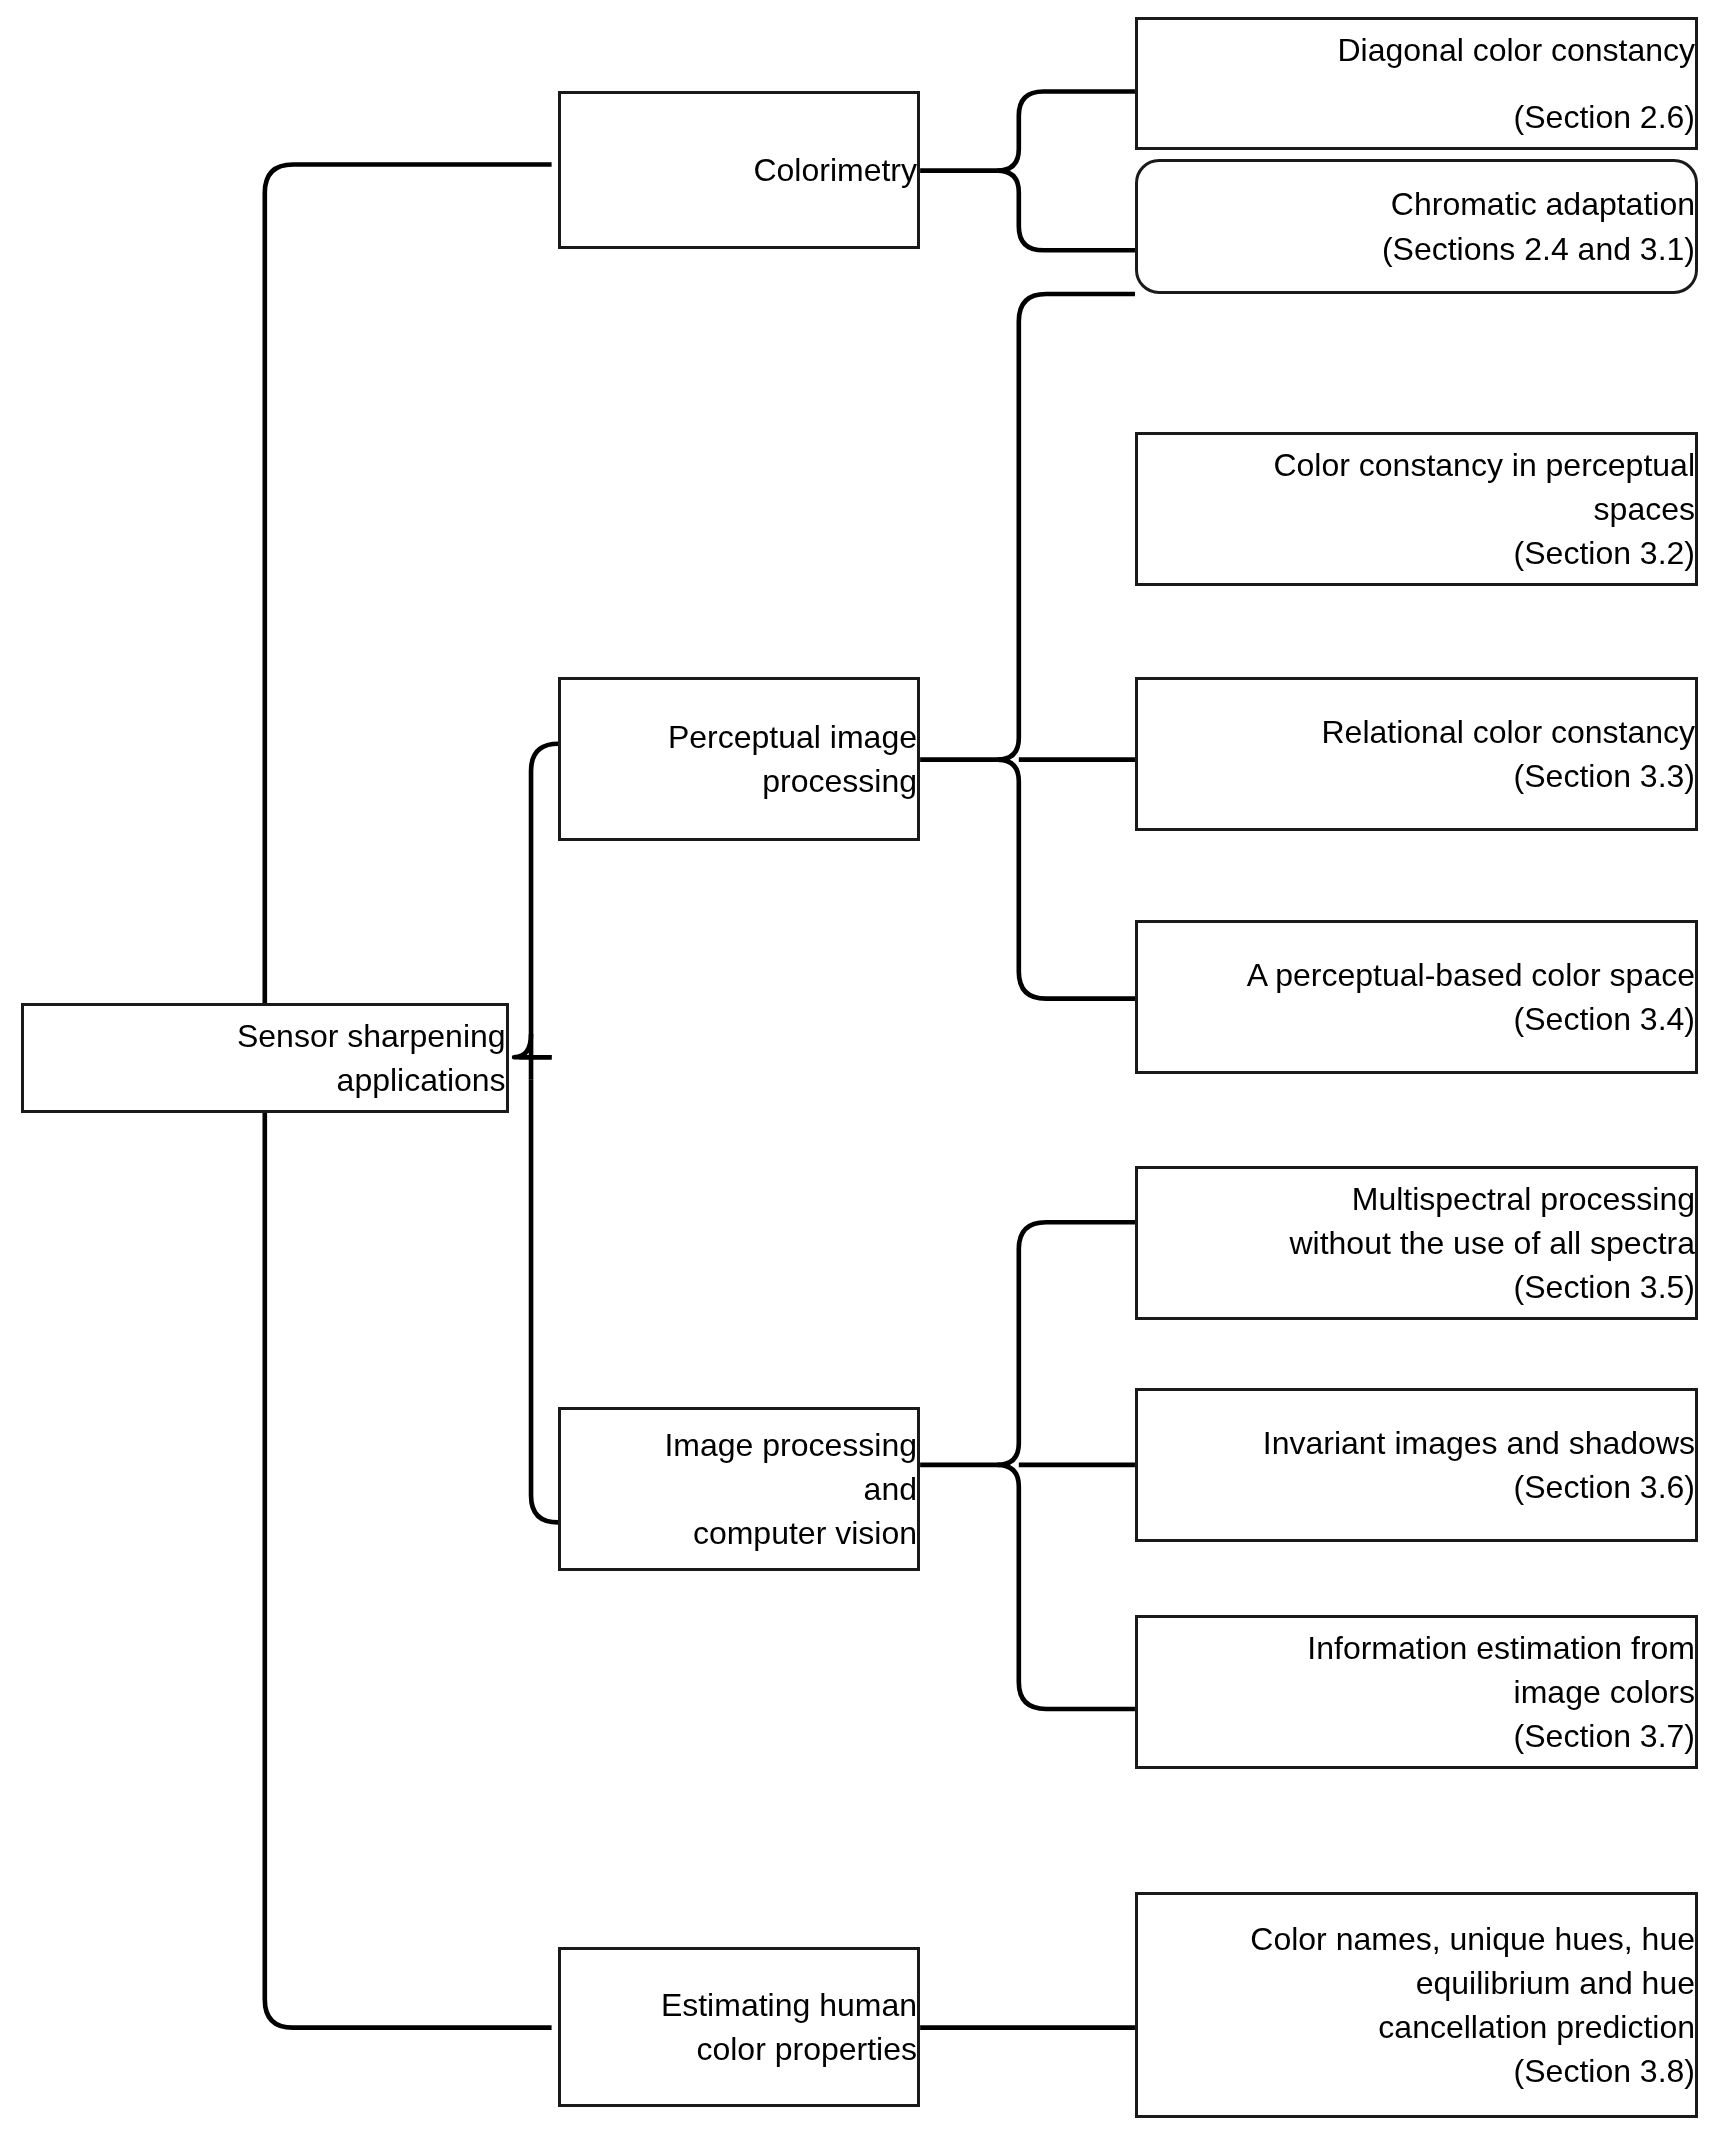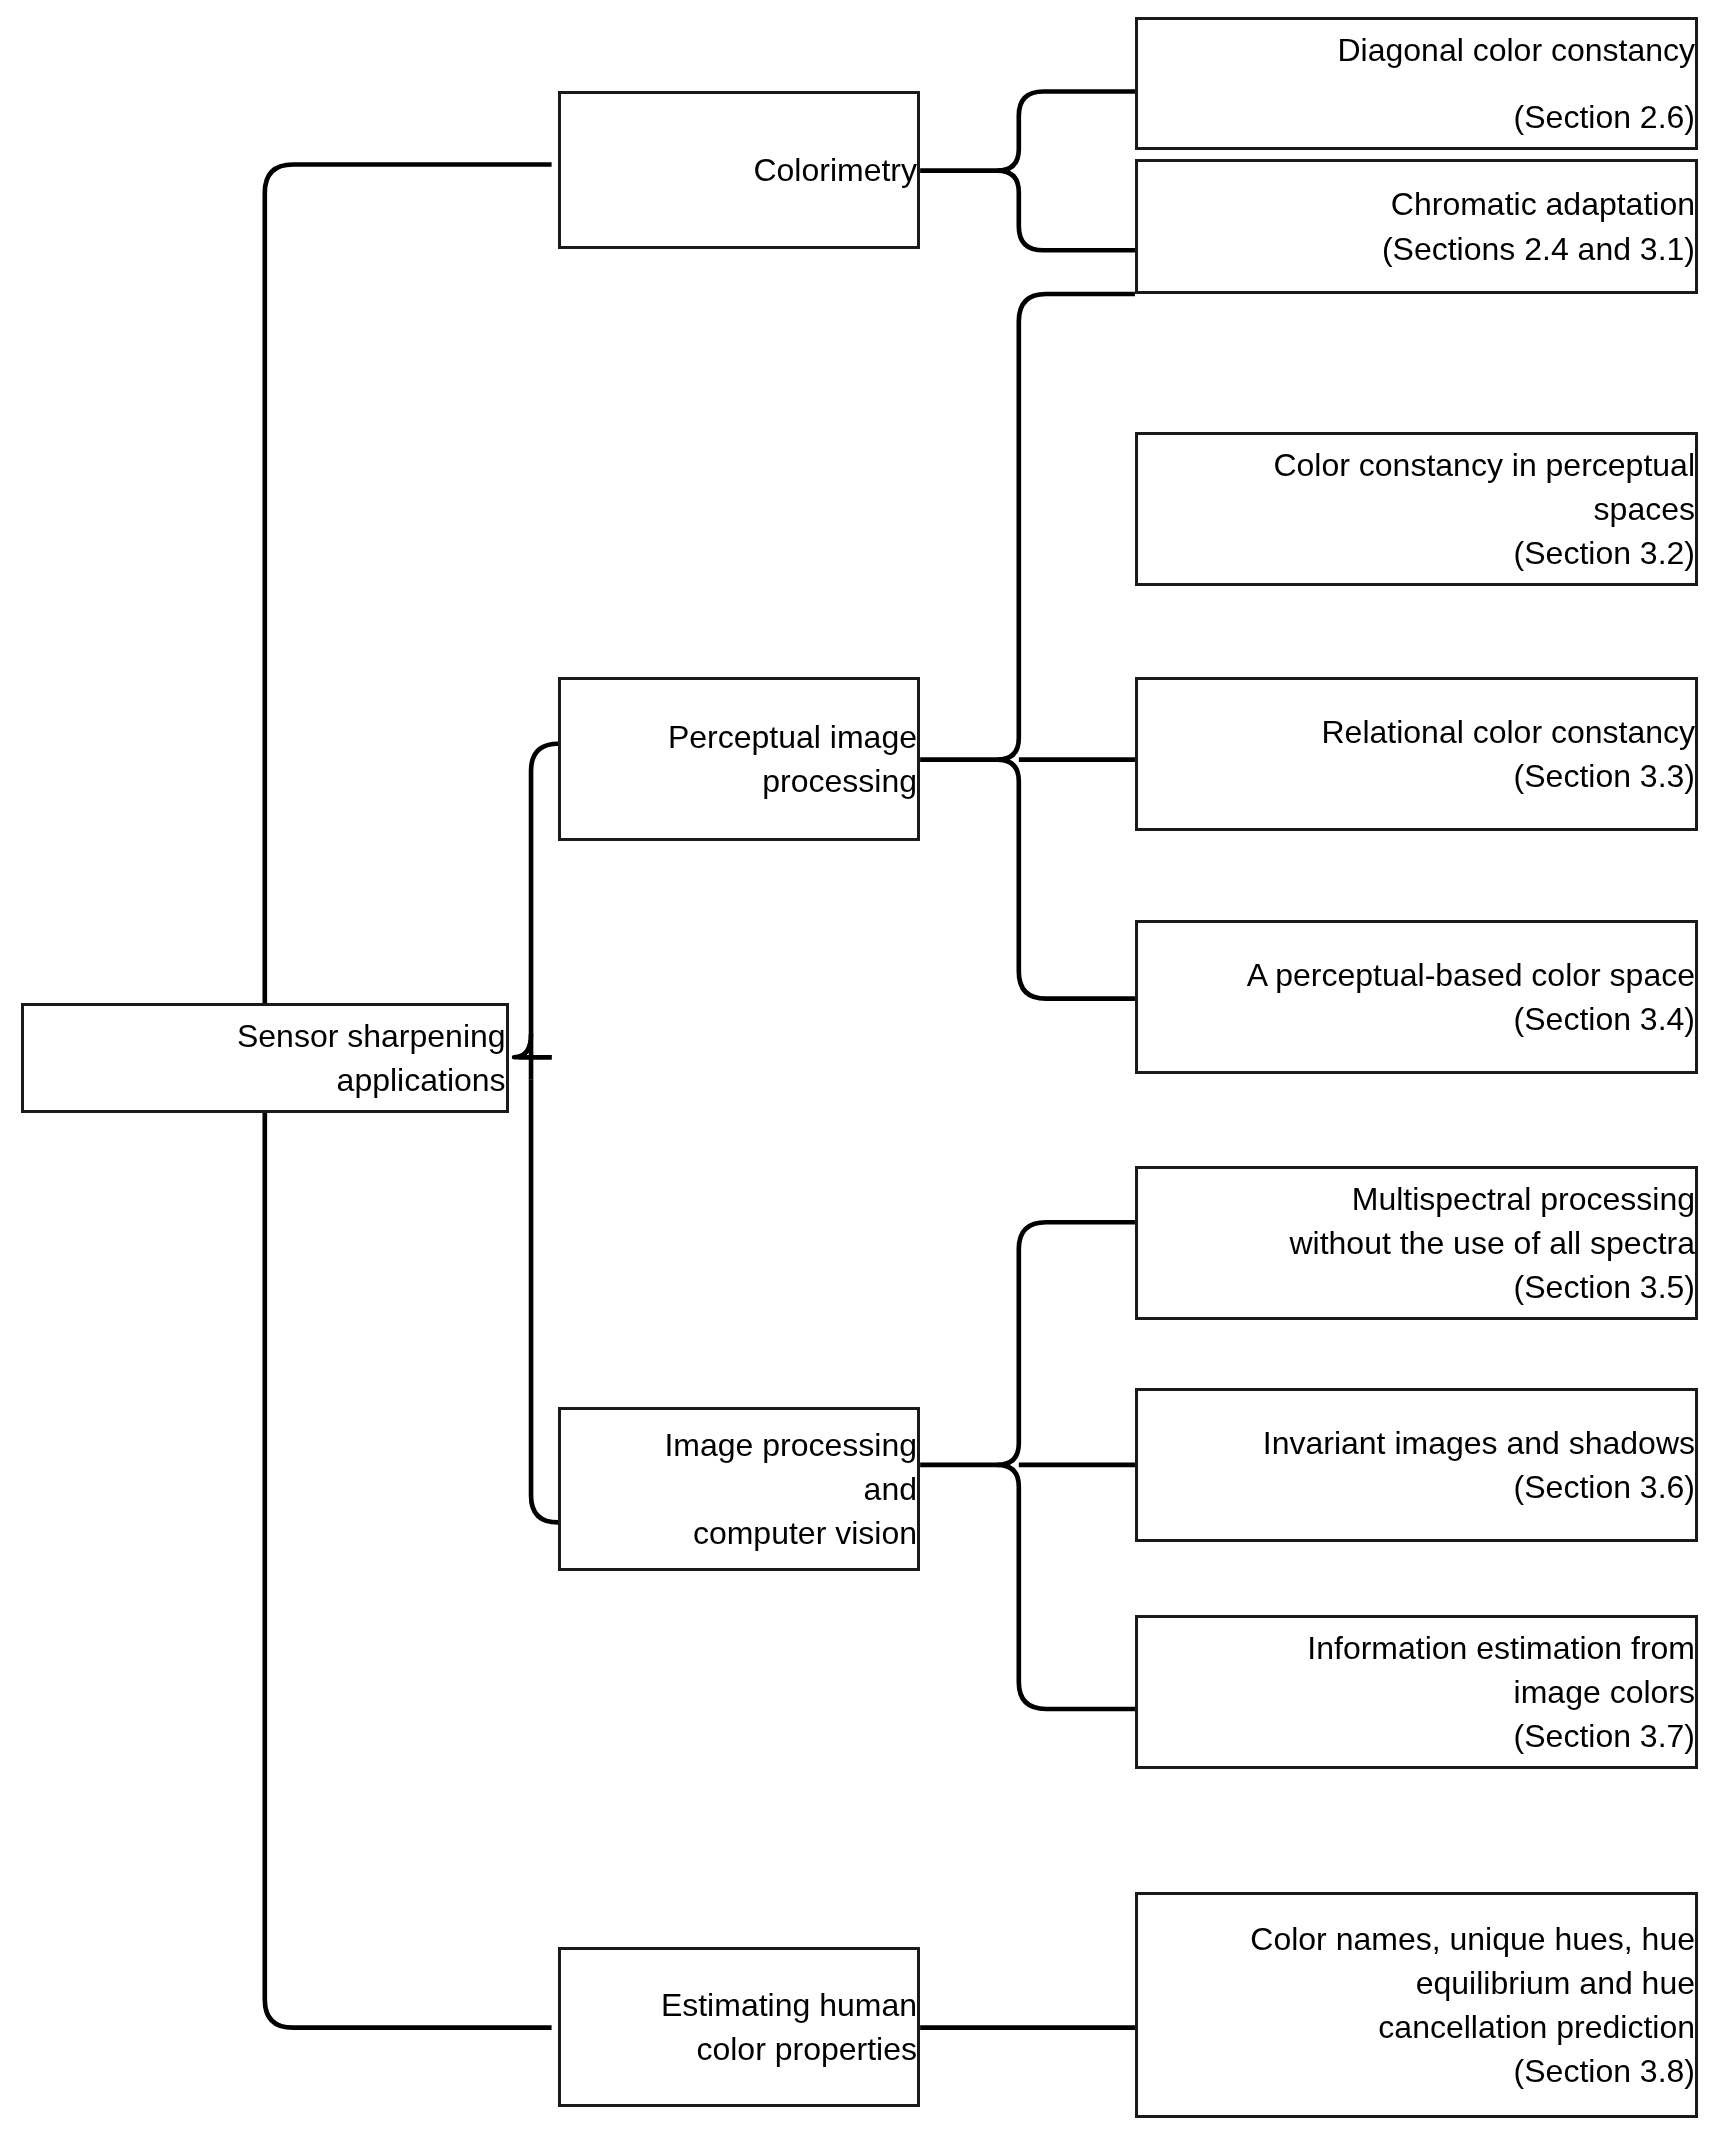--- a/index.html
+++ b/index.html
@@ -75,21 +75,21 @@
     <span class="ln">Estimating human</span>
     <span class="ln">color properties</span>
   </div>
 
   <div class="node" style="left:1135px;top:17px;width:563px;height:133px;">
     <span class="ln">Diagonal color constancy</span>
     <span class="gap"></span>
     <span class="ln">(Section 2.6)</span>
   </div>
 
-  <div class="node" style="left:1135px;top:159px;width:563px;height:135px;">
+  <div class="node" style="left:1135px;top:159px;width:563px;height:135px;border-radius:24px;">
 
     <span class="ln">Chromatic adaptation</span>
     <span class="ln">(Sections 2.4 and 3.1)</span>
   </div>
 
   <div class="node" style="left:1135px;top:432px;width:563px;height:154px;">
     <span class="ln">Color constancy in perceptual</span>
     <span class="ln">spaces</span>
     <span class="ln">(Section 3.2)</span>
   </div>

